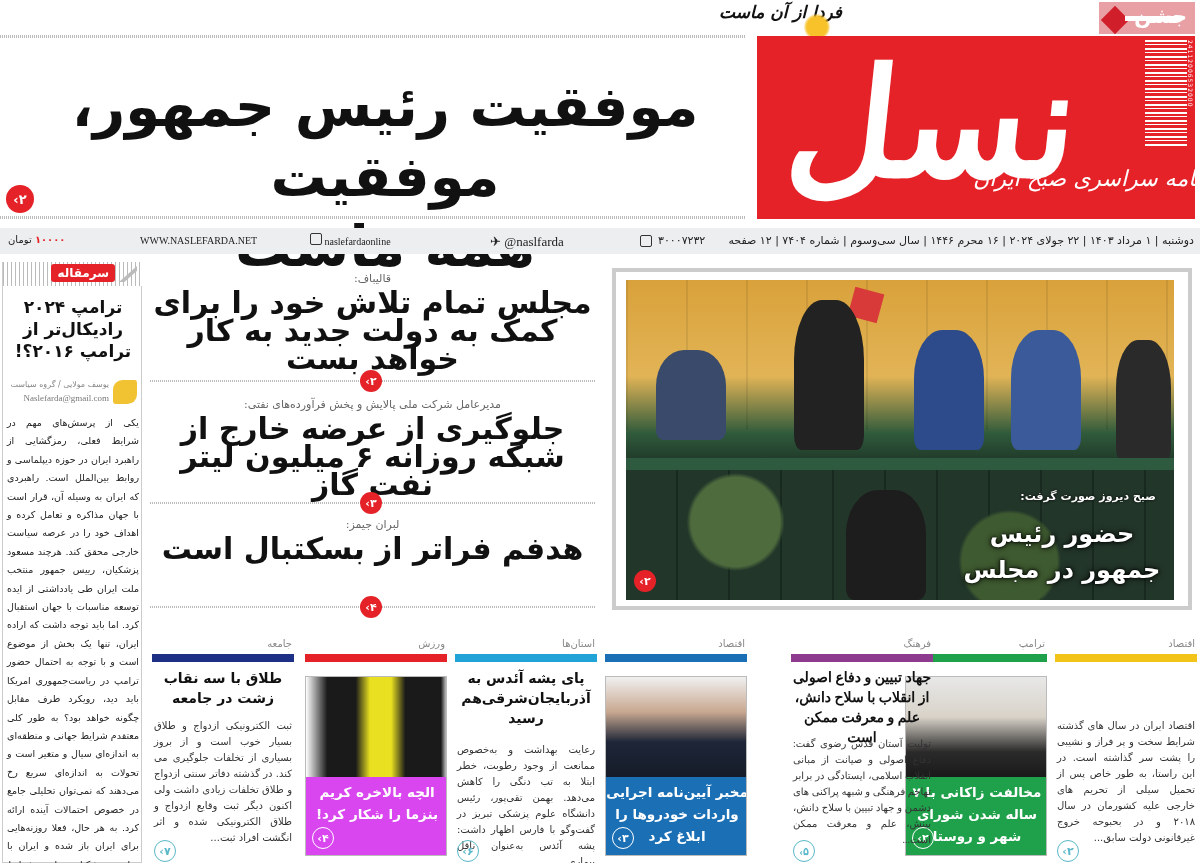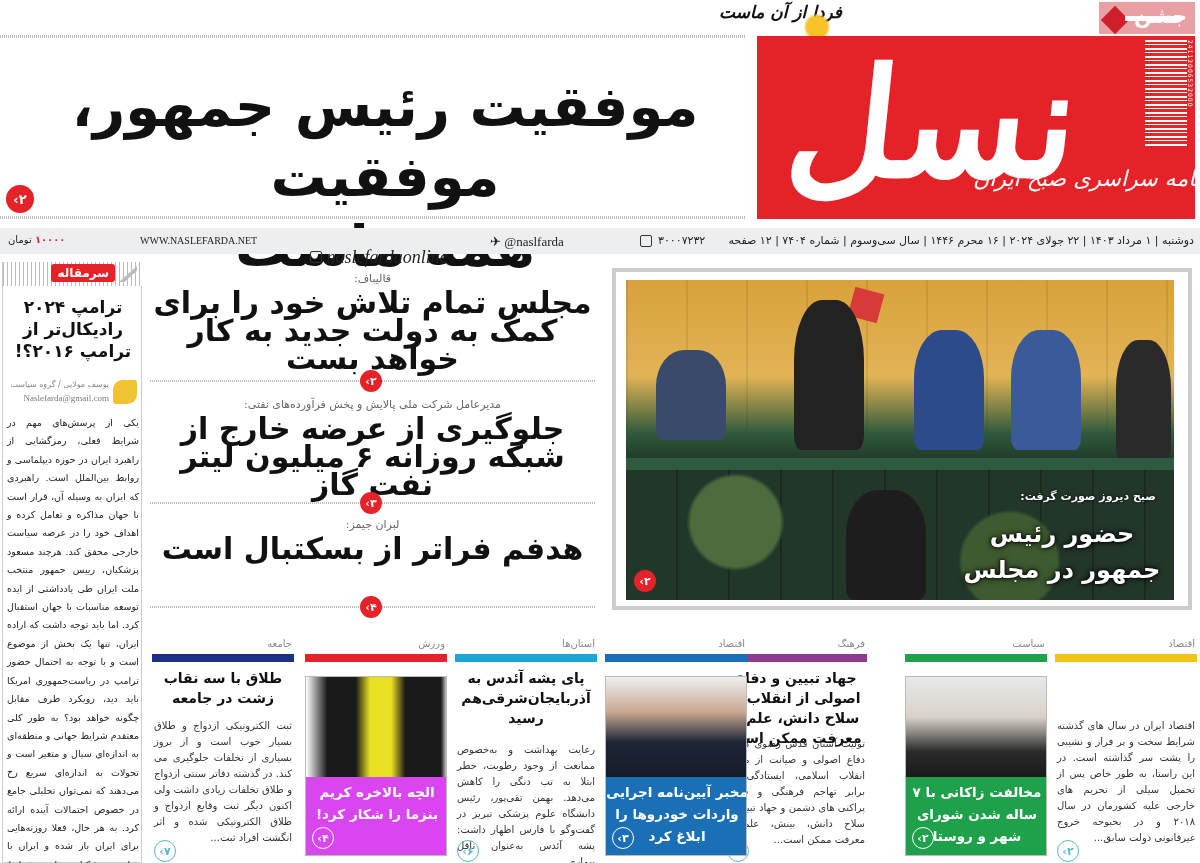--- a/index.html
+++ b/index.html
@@ -28,21 +28,21 @@
   .page-ref.lg { width: 28px; height: 28px; font-size: 13px; }
   .page-ref.outline { background: transparent; border: 1.5px solid #5ab8c8; color: #5ab8c8; }
   .page-ref.outline-w { background: transparent; border: 1.5px solid #fff; color: #fff; }
   .main-ref { position: absolute; left: 6px; top: 185px; }
 
   
   .infobar { position: absolute; left: 0; top: 228px; width: 1200px; height: 26px; background: #eceef0; display: flex; align-items: center; font-size: 11px; color: #222; }
   .ib-date { position: absolute; right: 6px; top: 6px; font-size: 11px; white-space: nowrap; }
   .ib-phone { position: absolute; left: 640px; top: 6px; white-space: nowrap; direction: ltr; display: flex; gap: 6px; align-items: center; }
   .ib-tg { position: absolute; left: 490px; top: 6px; white-space: nowrap; direction: ltr; font-family: "Liberation Serif", serif; font-size: 13px; }
-  .ib-ig { position: absolute; left: 310px; top: 19px; white-space: nowrap; direction: ltr; font-family: "Liberation Serif", serif; font-size: 18px; font-style: italic; }
+  .ib-ig { position: absolute; left: 310px; top: 5px; white-space: nowrap; direction: ltr; font-family: "Liberation Serif", serif; font-size: 10px; }
   .ib-web { position: absolute; left: 140px; top: 7px; white-space: nowrap; direction: ltr; font-family: "Liberation Serif", serif; font-size: 10px; }
   .ib-price { position: absolute; left: 8px; top: 6px; white-space: nowrap; font-size: 10px; }
   .ib-price b { color: #e52228; }
   .ico-sq { display: inline-block; width: 12px; height: 12px; border: 1.5px solid #333; border-radius: 2px; }
 
   
   .editorial { position: absolute; left: 2px; top: 262px; width: 140px; height: 601px; border: 1px solid #ccc; border-top: none; padding-left: 37px; }
   .ed-head { position: absolute; left: 0; top: 0; width: 140px; height: 24px; background: repeating-linear-gradient(90deg, #bbb 0 1px, #fff 1px 4px); }
   .ed-label { position: absolute; right: 26px; top: 2px; background: #e52228; color: #fff; font-size: 12px; font-weight: bold; padding: 2px 6px; border-radius: 3px; }
   .ed-pen { position: absolute; right: 4px; top: 4px; width: 18px; height: 16px; background: #bbb; clip-path: polygon(0 100%, 100% 0, 100% 30%, 30% 100%); }
@@ -204,33 +204,33 @@
   <div class="sec">اقتصاد</div>
   <div class="bar" style="background:#f2c318;"></div>
   <div class="cbody" style="top:82px;">اقتصاد ایران در سال های گذشته شرایط سخت و پر فراز و نشیبی را پشت سر گذاشته است. در این راستا، به طور خاص پس از تحمیل سیلی از تحریم های خارجی علیه کشورمان در سال ۲۰۱۸ و در بحبوحه خروج غیرقانونی دولت سابق...</div>
   <span class="page-ref outline cref" style="top:204px;">
       <span>‹</span>
       <span>۲</span>
     </span>
 </div>
 
 <div class="card" style="left:905px;">
-  <div class="sec">سیاست</div>
+  <div class="sec">ترامپ</div>
   <div class="bar" style="background:#1fa04a;"></div>
   <div class="photo-card">
     <div class="pc-img" style="background:linear-gradient(180deg,#e8e8e8 0%,#d8d2c8 40%,#2a2a2a 75%,#1a1a1a 100%);"></div>
     <div class="pc-caption" style="background:#1fa04a;">مخالفت زاکانی با ۷ ساله شدن شورای شهر و روستا</div>
     <span class="page-ref outline-w pc-ref">
         <span>‹</span>
         <span>۲</span>
       </span>
   </div>
 </div>
 
-<div class="card" style="left:725px;">
+<div class="card" style="left:791px;font-family:Liberation Serif, serif;">
   <div class="sec">فرهنگ</div>
   <div class="bar" style="background:#8e3a8e;"></div>
   <div class="ctitle">جهاد تبیین و دفاع اصولی از انقلاب با سلاح دانش، علم و معرفت ممکن است</div>
   <div class="cbody" style="top:100px;">تولیت آستان قدس رضوی گفت: دفاع اصولی و صیانت از مبانی انقلاب اسلامی، ایستادگی در برابر تهاجم فرهنگی و شبهه پراکنی های دشمن و جهاد تبیین با سلاح دانش، بینش، علم و معرفت ممکن است...</div>
   <span class="page-ref outline cref" style="top:204px;">
       <span>‹</span>
       <span>۵</span>
     </span>
 </div>
 

